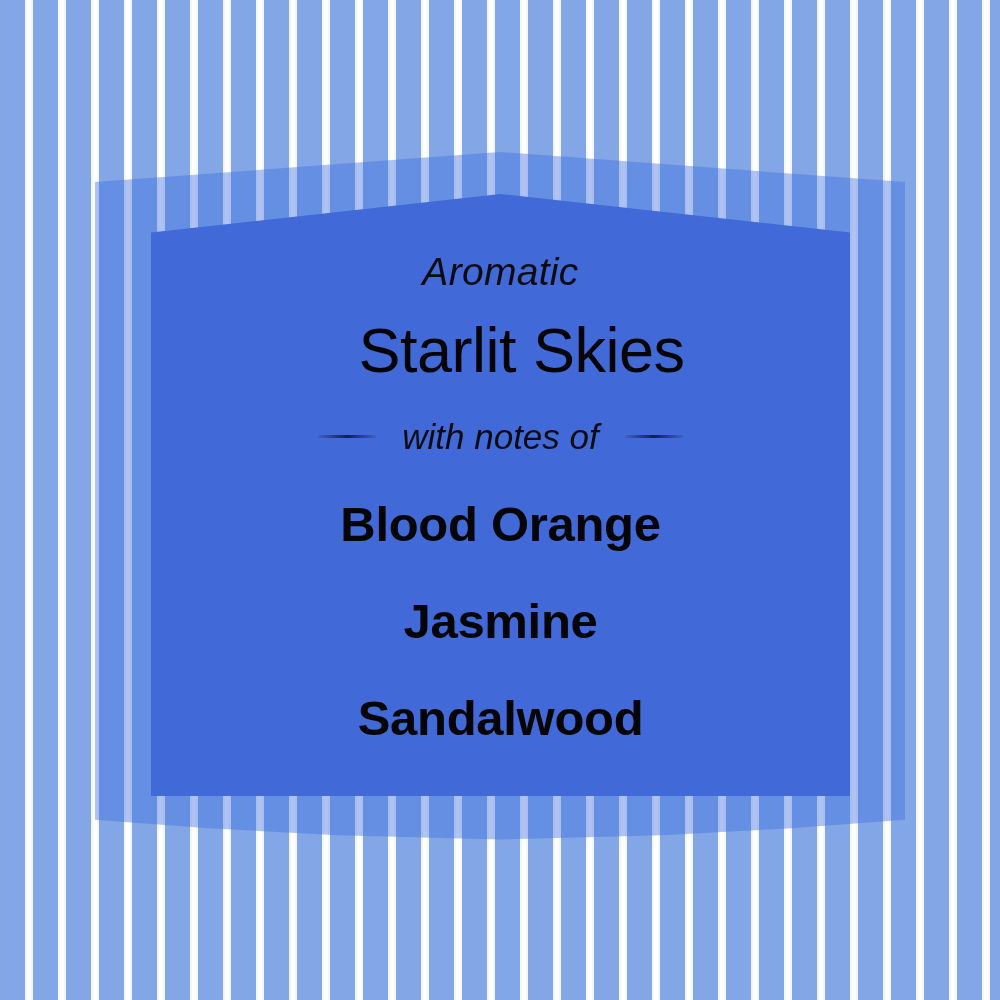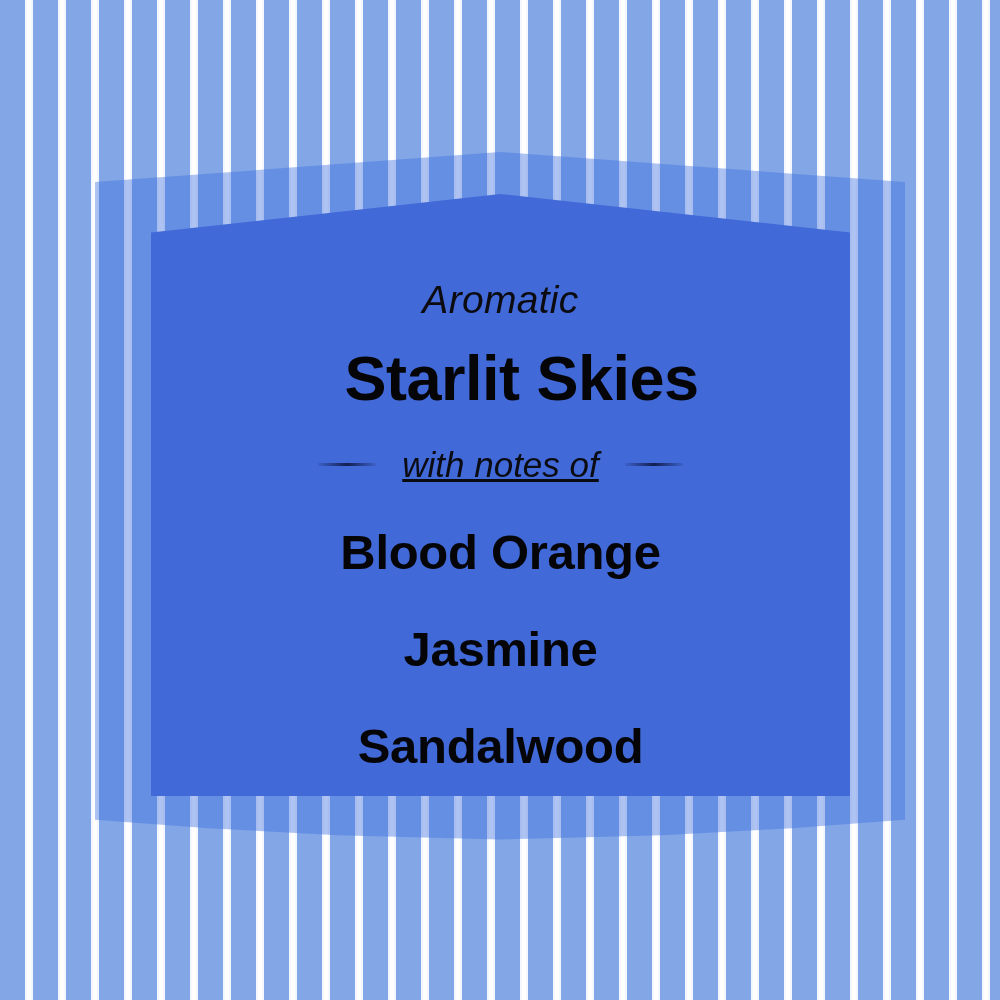--- a/index.html
+++ b/index.html
@@ -94,21 +94,21 @@
         100% 6.4%,
         100% 100%,
         0% 100%
     );
   }
 
   
   .content {
     position: absolute;
     left: 151px;
-    top: 212px;
+    top: 184px;
     width: 699px;
     height: 602px;
     display: flex;
     flex-direction: column;
     align-items: center;
     color: #050505;
     text-align: center;
   }
 
   .eyebrow {
@@ -117,21 +117,21 @@
     font-style: italic;
     font-weight: 400;
     letter-spacing: 0.3px;
     line-height: 1;
     color: #0b0b10;
   }
 
   .product-name {
     margin-top: 28px;
     font-size: 63px;
-    font-weight: 700;
+    font-weight: 400;
     letter-spacing: -0.5px;
     line-height: 1;
     color: #050508;
     margin-left: 42px;
   }
 
   .notes-divider {
     margin-top: 37px;
     display: flex;
     align-items: center;
@@ -146,21 +146,20 @@
     background: linear-gradient(to right, rgba(15,24,70,0.10), rgba(15,24,70,0.92), rgba(15,24,70,0.10));
     border-radius: 2px;
   }
   .notes-label {
     font-size: 35px;
     font-style: italic;
     font-weight: 400;
     line-height: 1;
     color: #0b0b12;
     white-space: nowrap;
-    text-decoration: underline;
   }
 
   .notes-list {
     margin-top: 46px;
     display: flex;
     flex-direction: column;
     align-items: center;
     gap: 48px;
     width: 100%;
     justify-content: center;

